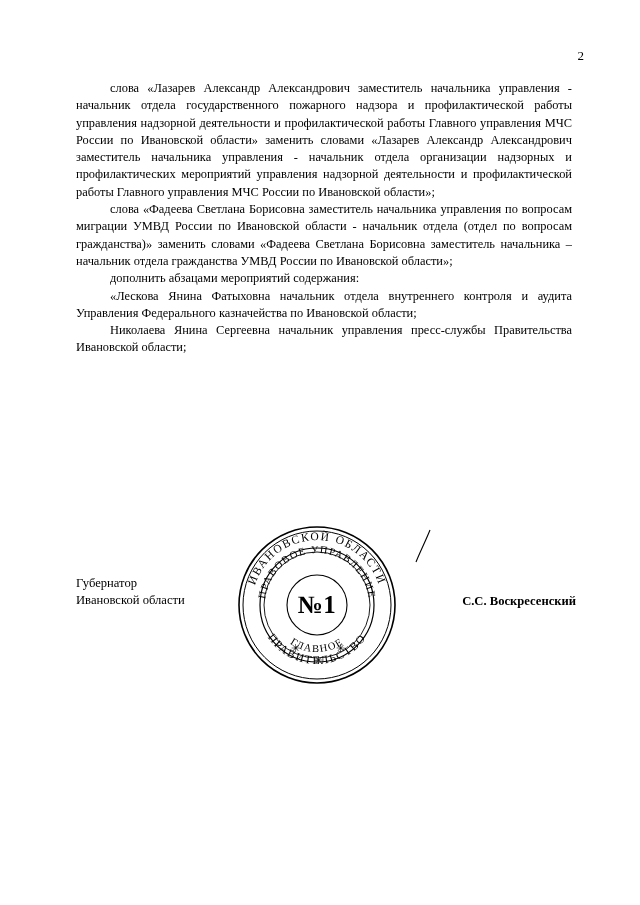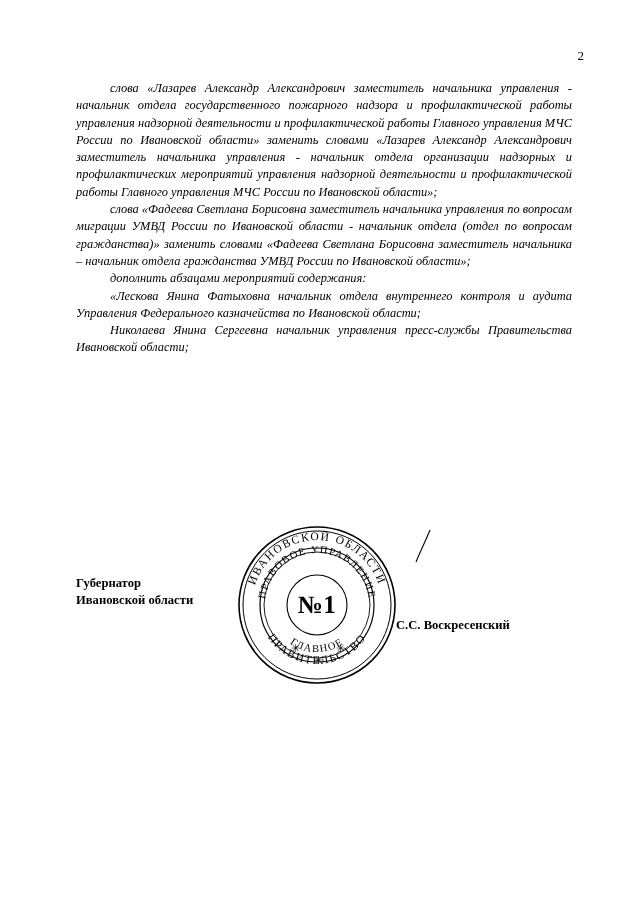--- a/index.html
+++ b/index.html
@@ -25,21 +25,20 @@
   }
   .body-text {
     position: absolute;
     top: 80px;
     left: 76px;
     width: 496px;
     font-size: 12.4px;
     line-height: 17.3px;
     text-align: justify;
     text-justify: inter-word;
-    font-style: italic;
   }
   .para {
     margin: 0;
     text-indent: 34px;
     text-align: justify;
   }
   .strike {
     text-decoration: line-through;
   }
   
@@ -49,29 +48,29 @@
     top: 575px;
     width: 500px;
     font-size: 12.6px;
     line-height: 17px;
   }
   .sign-left {
     position: absolute;
     left: 0;
     top: 0;
     width: 200px;
-    font-weight: bold;
+    font-weight: normal;
   }
   .sign-right {
     position: absolute;
     right: 0;
     top: 18px;
     width: 180px;
+    text-align: right;
     font-weight: bold;
-    margin-top: 24px;
   }
   
   .stamp {
     position: absolute;
     left: 236px;
     top: 524px;
     width: 162px;
     height: 162px;
   }
   .stamp svg { display: block; }

